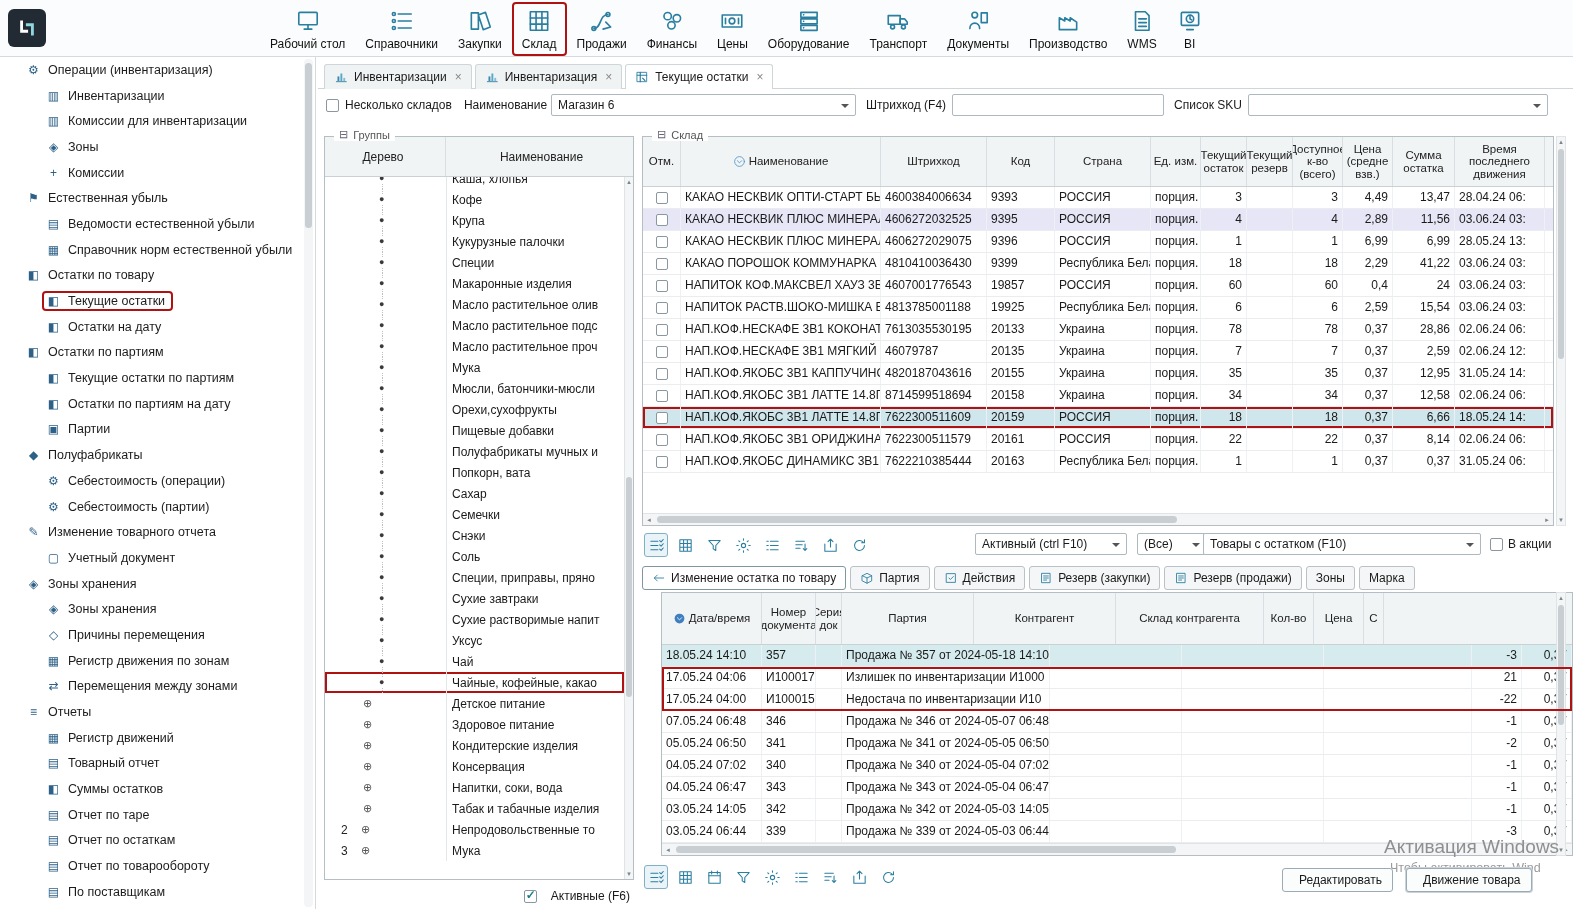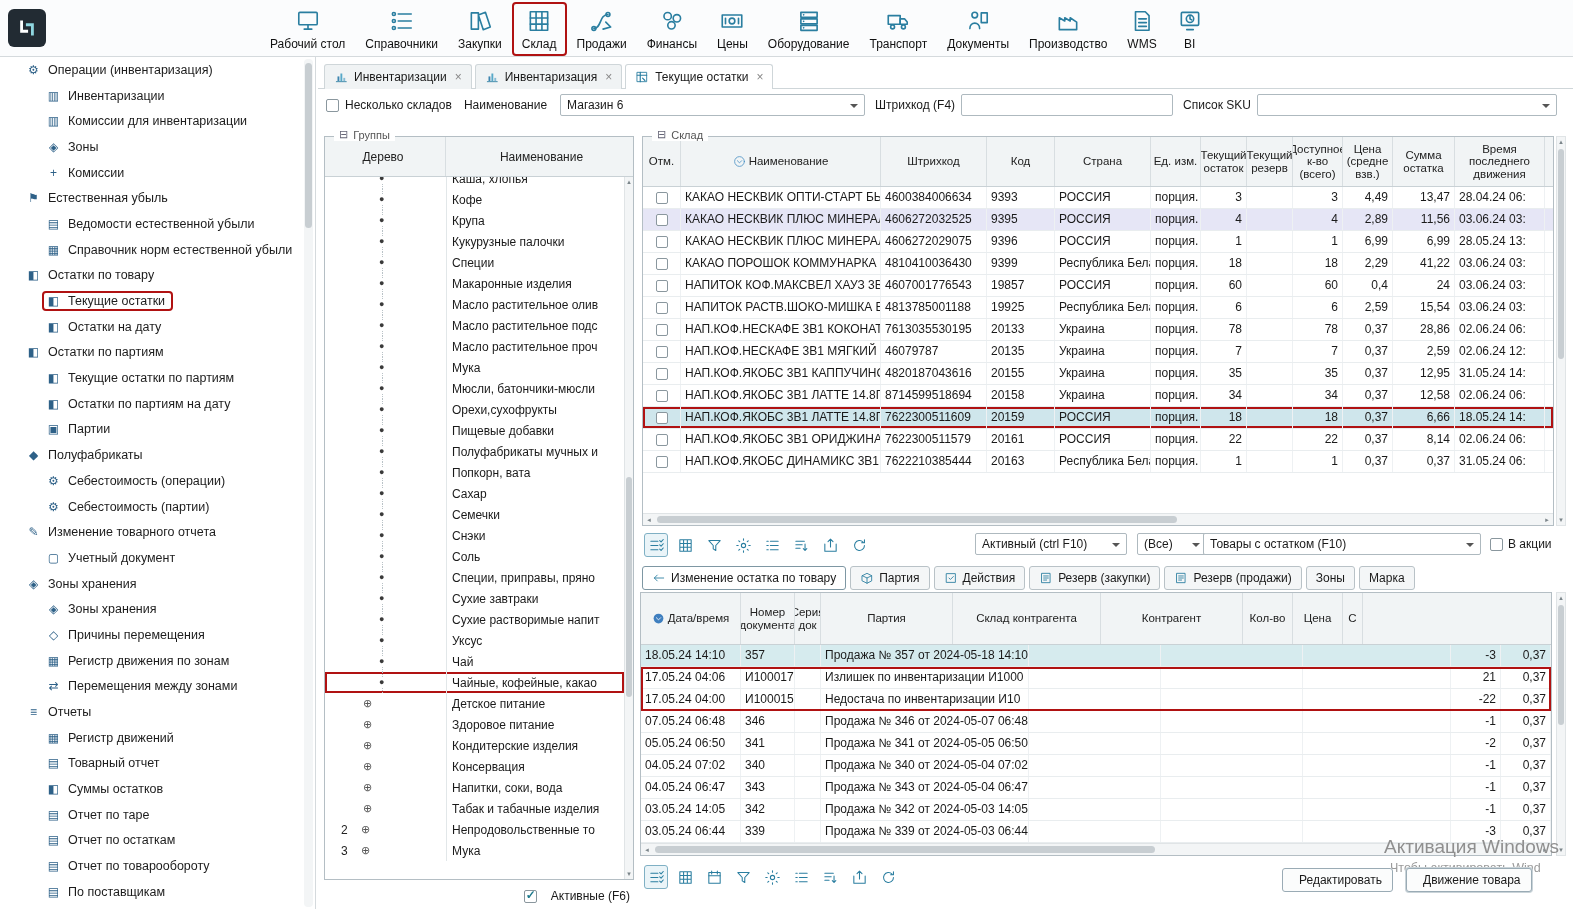--- a/index.html
+++ b/index.html
@@ -488,21 +488,21 @@
   </div>
 <div id="tab-actions">
   <span class="i i16" data-name="pencil-icon"></span>
   <span class="i i16" data-name="expand-icon"></span>
 </div>
 
 <div class="filterrow" data-name="filter-bar">
   <span class="cb" data-name="multi-warehouse-checkbox"></span>
   <span class="flabel" style="margin-left:6px" data-name="multi-warehouse-label">Несколько складов</span>
   <span class="flabel" style="margin-left:12px" data-name="name-filter-label">Наименование</span>
-  <div class="combo" style="margin-left:13px;width:305px" data-name="warehouse-select">
+  <div class="combo" style="margin-left:4px;width:305px" data-name="warehouse-select">
     <span data-name="warehouse-select-value">Магазин 6</span>
   </div>
   <span class="flabel" style="margin-left:10px" data-name="barcode-label">Штрихкод (F4)</span>
   <input class="tinput" style="margin-left: 6px; width: 212px;" data-name="barcode-input" value="">
   <span class="flabel" style="margin-left:10px" data-name="sku-label">Список SKU</span>
   <div class="combo" style="margin-left:6px;width:300px" data-name="sku-select">
     <span data-name="sku-select-value"></span>
   </div>
 </div>
 
@@ -1111,43 +1111,43 @@
       <span>Резерв (продажи)</span>
     </div>
     <div class="dtab" data-name="tab-zones">
       <span>Зоны</span>
     </div>
     <div class="dtab" data-name="tab-mark">
       <span>Марка</span>
     </div>
   </div>
 
-<div class="panel" style="left:640px;top:592px;width:912px;height:264px" data-name="detail-panel">
+<div class="panel" style="left:661px;top:592px;width:912px;height:264px" data-name="detail-panel">
   <div class="thead" style="height:52px" id="detail-header" data-name="detail-table-header">
       <div class="hcell" data-name="detail-column-header" style="width:100px">
         <span class="i i12" data-name="sort-circle-fill-icon"><svg viewBox="0 0 24 24">
             <circle cx="12" cy="12" r="9" fill="#3f7fbf" stroke="none"></circle>
             <path d="M8 10.5l4 4 4-4" stroke="#fff"></path>
           </svg></span>
         <span>Дата/время</span>
       </div>
       <div class="hcell" data-name="detail-column-header" style="width:54px">
         <span>Номер документа</span>
       </div>
       <div class="hcell" data-name="detail-column-header" style="width:26px">
         <span>Серия док</span>
       </div>
       <div class="hcell" data-name="detail-column-header" style="width:132px">
         <span>Партия</span>
       </div>
+      <div class="hcell" data-name="detail-column-header" style="width:142px">
+        <span>Контрагент</span>
+      </div>
       <div class="hcell" data-name="detail-column-header" style="width:148px">
         <span>Склад контрагента</span>
-      </div>
-      <div class="hcell" data-name="detail-column-header" style="width:142px">
-        <span>Контрагент</span>
       </div>
       <div class="hcell" data-name="detail-column-header" style="width:50px">
         <span>Кол-во</span>
       </div>
       <div class="hcell" data-name="detail-column-header" style="width:50px">
         <span>Цена</span>
       </div>
       <div class="hcell" data-name="detail-column-header" style="width:20px">
         <span>С</span>
       </div>

